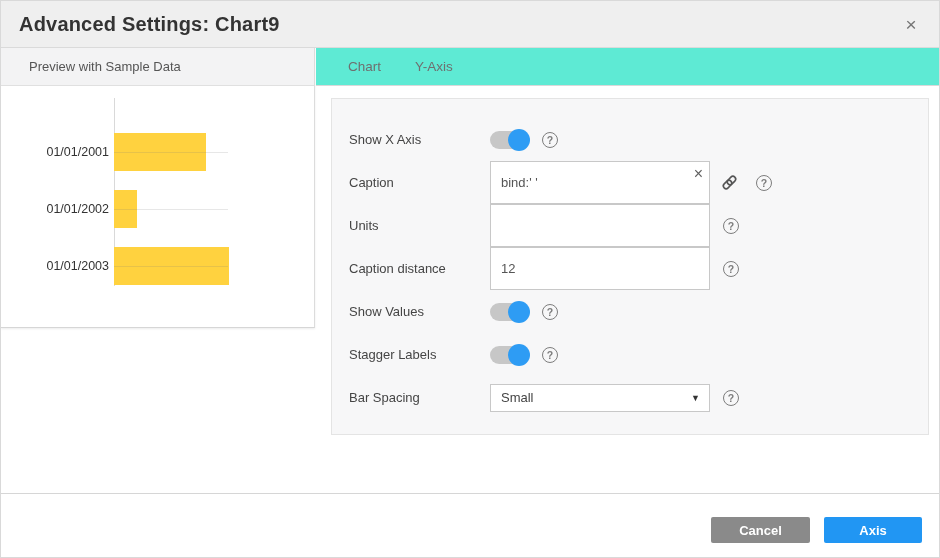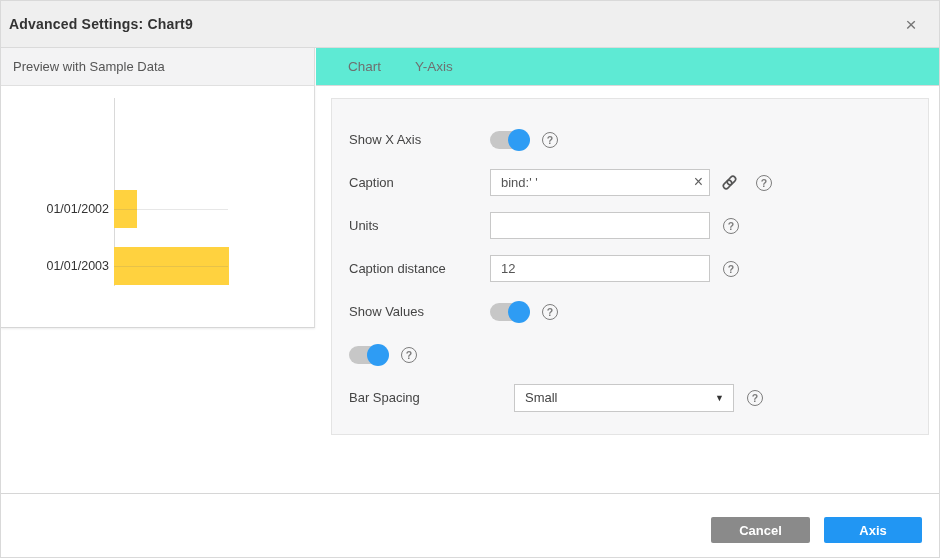--- a/index.html
+++ b/index.html
@@ -2,27 +2,27 @@
 <html><head>
 <meta charset="utf-8">
 <style>
   * { margin:0; padding:0; box-sizing:border-box; }
   html,body { width:940px; height:558px; }
   body { font-family:"Liberation Sans", sans-serif; background:#fff; color:#444; }
   .dialog { position:relative; width:940px; height:558px; background:#fff; border:1px solid #d9d9d9; overflow:hidden; }
 
   
   .titlebar { position:absolute; left:0; top:0; width:100%; height:47px; background:#efefef; border-bottom:1px solid #dbdbdb; display:flex; align-items:center; }
-  .title { font-size:14px; font-weight:bold; color:#333; margin-left:8px; letter-spacing:.2px; }
+  .title { font-size:20px; font-weight:bold; color:#333; margin-left:18px; letter-spacing:.2px; }
   .close { position:absolute; right:16px; top:12px; width:24px; height:24px; text-align:center; line-height:24px; font-size:19px; color:#757575; cursor:pointer; }
 
   
   .preview { position:absolute; left:0; top:47px; width:314px; height:280px; background:#fff; border-right:1px solid #dcdcdc; border-bottom:1px solid #d6d6d6; box-shadow:0 1px 2px rgba(0,0,0,.08); }
   .preview-header { height:38px; background:#f3f3f4; border-bottom:1px solid #e0e0e0; display:flex; align-items:center; }
-  .preview-header span { font-size:13px; color:#555; margin-left:12px; }
+  .preview-header span { font-size:13px; color:#555; margin-left:28px; }
   .chart { position:relative; width:100%; height:241px; background:#fff; }
   .axis-line { position:absolute; left:113px; top:12px; width:1px; height:188px; background:#d9d9d9; }
   .chart-row { position:absolute; left:0; height:38px; width:100%; }
   .chart-row .cat { position:absolute; left:10px; top:50%; transform:translateY(-50%); width:98px; text-align:right; font-size:12.5px; color:#333; }
   .chart-row .bar { position:absolute; left:113px; top:0; height:38px; background:#ffd23f; }
   .chart-row .grid { position:absolute; left:113px; top:19px; width:114px; height:1px; background:rgba(120,120,120,.18); z-index:2; }
 
   
   .right { position:absolute; left:315px; top:47px; width:625px; height:446px; }
   .tabbar { position:relative; height:38px; background:#5eead4; border-bottom:1px solid #d9d9d9; display:flex; padding-left:15px; }
@@ -35,28 +35,28 @@
   .ctl { display:flex; align-items:center; }
 
   .toggle { position:relative; width:40px; height:22px; flex:none; cursor:pointer; }
   .toggle .track { position:absolute; left:0; top:2px; width:36px; height:18px; border-radius:9px; background:#c7c7c7; }
   .toggle .thumb { position:absolute; right:0; top:0; width:22px; height:22px; border-radius:50%; background:#2e9cf4; }
 
   .help { width:16px; height:16px; border:1px solid #7d7d7d; border-radius:50%; color:#7d7d7d; font-size:10.5px; line-height:14px; text-align:center; flex:none; font-weight:bold; }
   .toggle + .help { margin-left:12px; }
 
   .inputwrap { position:relative; width:220px; flex:none; }
-  .inputwrap input { width:220px; height:27px; border:1px solid #c8c8c8; background:#fff; font-family:"Liberation Sans",sans-serif; font-size:13px; color:#555; padding:0 26px 0 10px; outline:none; }
+  .inputwrap input { width:220px; height:43px; border:1px solid #c8c8c8; background:#fff; font-family:"Liberation Sans",sans-serif; font-size:13px; color:#555; padding:0 26px 0 10px; outline:none; }
   .inputwrap input.noclear { padding-right:10px; }
   .clear-x { position:absolute; right:7px; top:4px; font-size:16px; color:#5f5f5f; cursor:pointer; line-height:18px; }
   .inputwrap + .help { margin-left:13px; }
   .link-icon { margin-left:10px; cursor:pointer; display:flex; align-items:center; }
   .link-icon + .help { margin-left:17px; }
 
-  .select { position:relative; width:220px; height:28px; border:1px solid #c8c8c8; background:#fff; font-size:13px; color:#444; line-height:26px; padding-left:10px; cursor:pointer; flex:none;margin-left:24px; }
+  .select { position:relative; width:220px; height:28px; border:1px solid #c8c8c8; background:#fff; font-size:13px; color:#444; line-height:26px; padding-left:10px; cursor:pointer; flex:none; }
   .select .arrow { position:absolute; right:9px; top:0; font-size:9px; color:#333; line-height:26px; }
   .select + .help { margin-left:13px; }
 
   
   .footer { position:absolute; left:0; top:492px; width:100%; height:62px; background:#fff; border-top:1px solid #d6d6d6;padding-left:8px; }
   .btn { position:absolute; top:23px; height:26px; border:none; border-radius:2px; font-family:"Liberation Sans",sans-serif; font-size:13px; font-weight:bold; color:#fff; cursor:pointer; }
   .btn.cancel { left:710px; width:99px; background:#8a8a8a; }
   .btn.save { left:823px; width:98px; background:#2196f3; }
 </style>
 </head>
@@ -68,20 +68,25 @@
     <div class="title">Advanced Settings: Chart9</div>
     <div class="close">×</div>
   </div>
 
   <div class="preview">
     <div class="preview-header">
       <span>Preview with Sample Data</span>
     </div>
     <div class="chart">
       <div class="axis-line"></div>
+      <div class="chart-row" style="top:47px">
+        <span class="cat">01/01/2001</span>
+        <div class="bar" style="width: 92px; background: rgb(255, 210, 63);"></div>
+        <div class="grid"></div>
+      </div>
       <div class="chart-row" style="top:104px">
         <span class="cat">01/01/2002</span>
         <div class="bar" style="width: 23px; background: rgb(255, 210, 63);"></div>
         <div class="grid"></div>
       </div>
       <div class="chart-row" style="top:161px">
         <span class="cat">01/01/2003</span>
         <div class="bar" style="width: 115px; background: rgb(255, 210, 63);"></div>
         <div class="grid"></div>
       </div>
@@ -151,20 +156,21 @@
         <div class="ctl">
           <div class="toggle">
             <div class="track"></div>
               <div class="thumb"></div>
           </div>
           <span class="help">?</span>
         </div>
       </div>
 
       <div class="row">
+        <label>Stagger Labels</label>
         <div class="ctl">
           <div class="toggle">
             <div class="track"></div>
               <div class="thumb"></div>
           </div>
           <span class="help">?</span>
         </div>
       </div>
 
       <div class="row">

